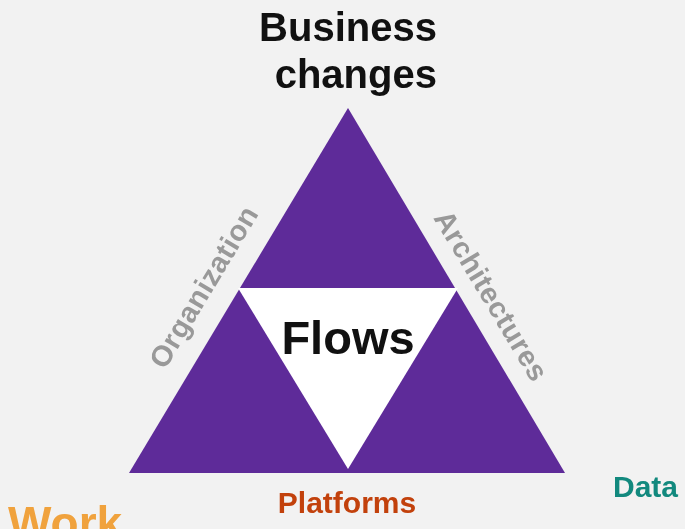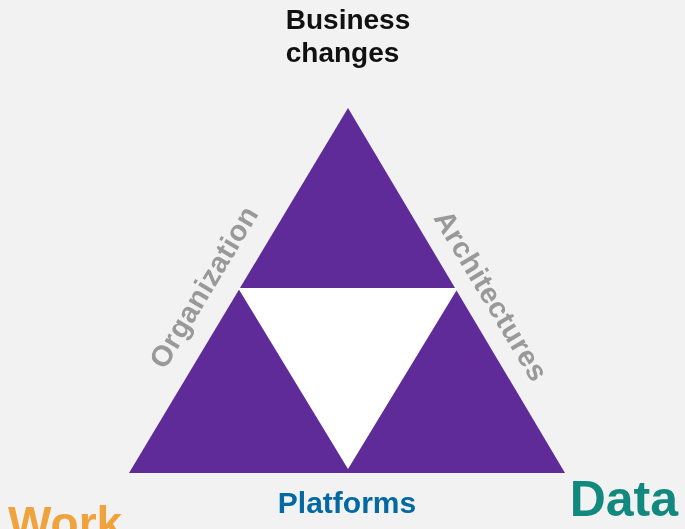--- a/index.html
+++ b/index.html
@@ -26,23 +26,23 @@
   .label {
     position: absolute;
     font-weight: 700;
     white-space: nowrap;
   }
   .title {
     position: absolute;
     left: 348px;
     top: 4px;
     transform: translateX(-50%);
-    text-align: left;
+    text-align: right;
     white-space: pre-line;
-    font-size: 28px;
+    font-size: 40px;
     line-height: 1.17;
     font-weight: 700;
     color: #111111;
   }
   .flows {
     left: 348px;
     top: 337px;
     transform: translate(-50%, -50%);
     font-size: 47px;
     color: #111111;
@@ -61,49 +61,50 @@
     transform: translate(-50%, -50%) rotate(59deg);
     font-size: 29px;
     letter-spacing: 0.5px;
     color: #999999;
   }
   .platforms {
     left: 347px;
     top: 503px;
     transform: translate(-50%, -50%);
     font-size: 30px;
-    color: #0369a1;
+    color: #c2410c;
   }
   .work {
     left: 8px;
     top: 496px;
     font-size: 46px;
     color: #f0a23d;
   }
   .data {
     right: 7px;
     top: 470px;
-    font-size: 50px;
+    font-size: 30px;
     color: #12897e;
     margin-left: 25px;
   }
 </style>
 </head>
 <body>
 
 <div class="canvas">
 
   <div class="title">Business
 changes</div>
 
   <svg class="tri-svg" viewBox="0 0 685 529">
     <polygon points="348,108 565,473 129,473" fill="#5e2b99"></polygon>
     <polygon points="238,288 458,288 348,469" fill="#ffffff"></polygon>
   </svg>
 
+  <div class="label flows">Flows</div>
 
   <div class="label org">Organization</div>
 
   <div class="label arch">Architectures</div>
 
   <div class="label platforms">Platforms</div>
 
   <div class="label work">Work</div>
 
   <div class="label data">Data</div>

